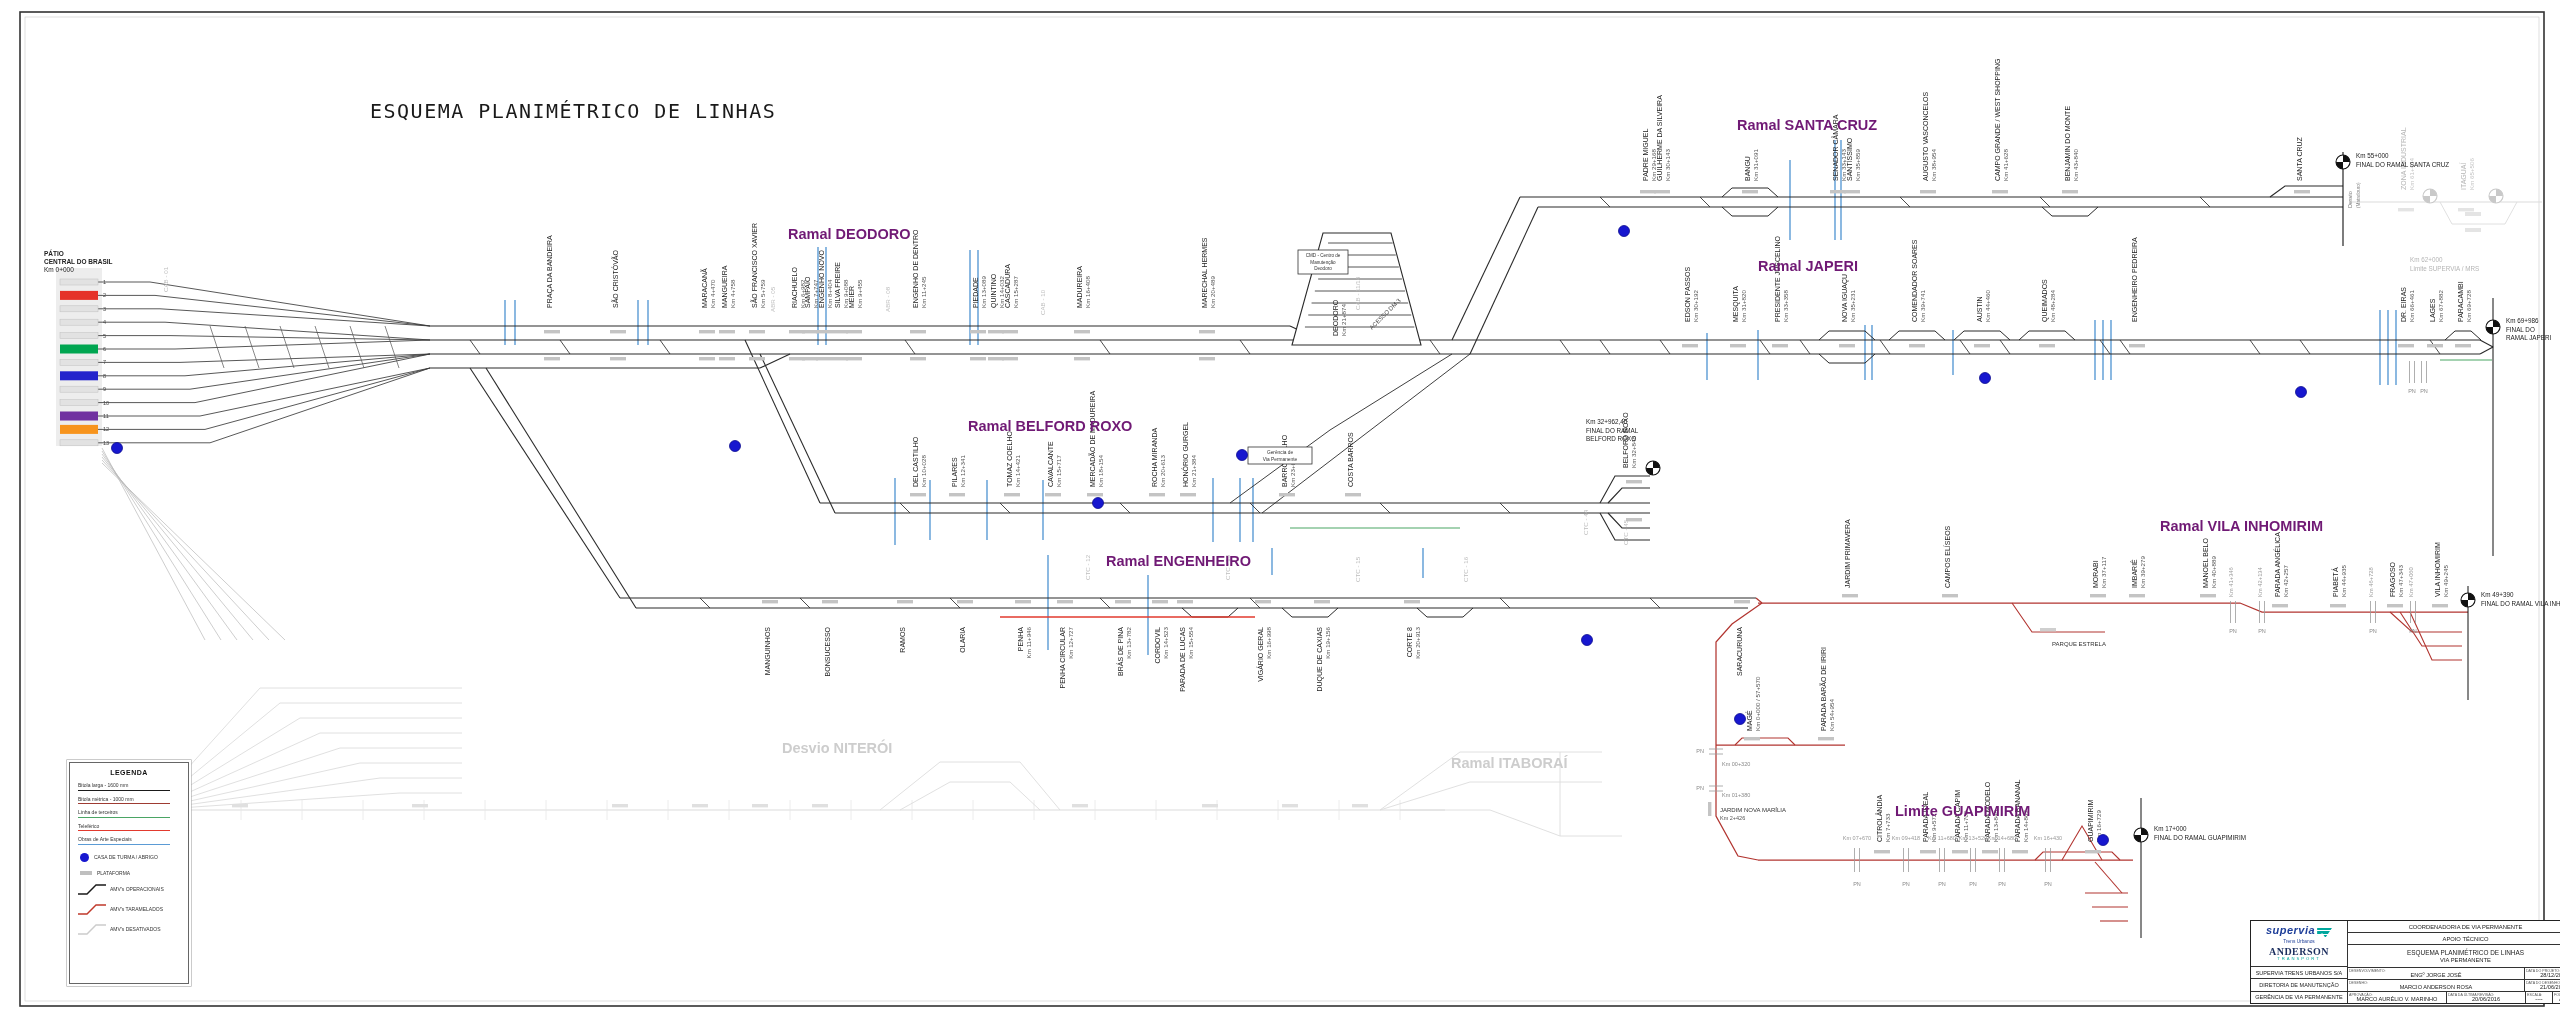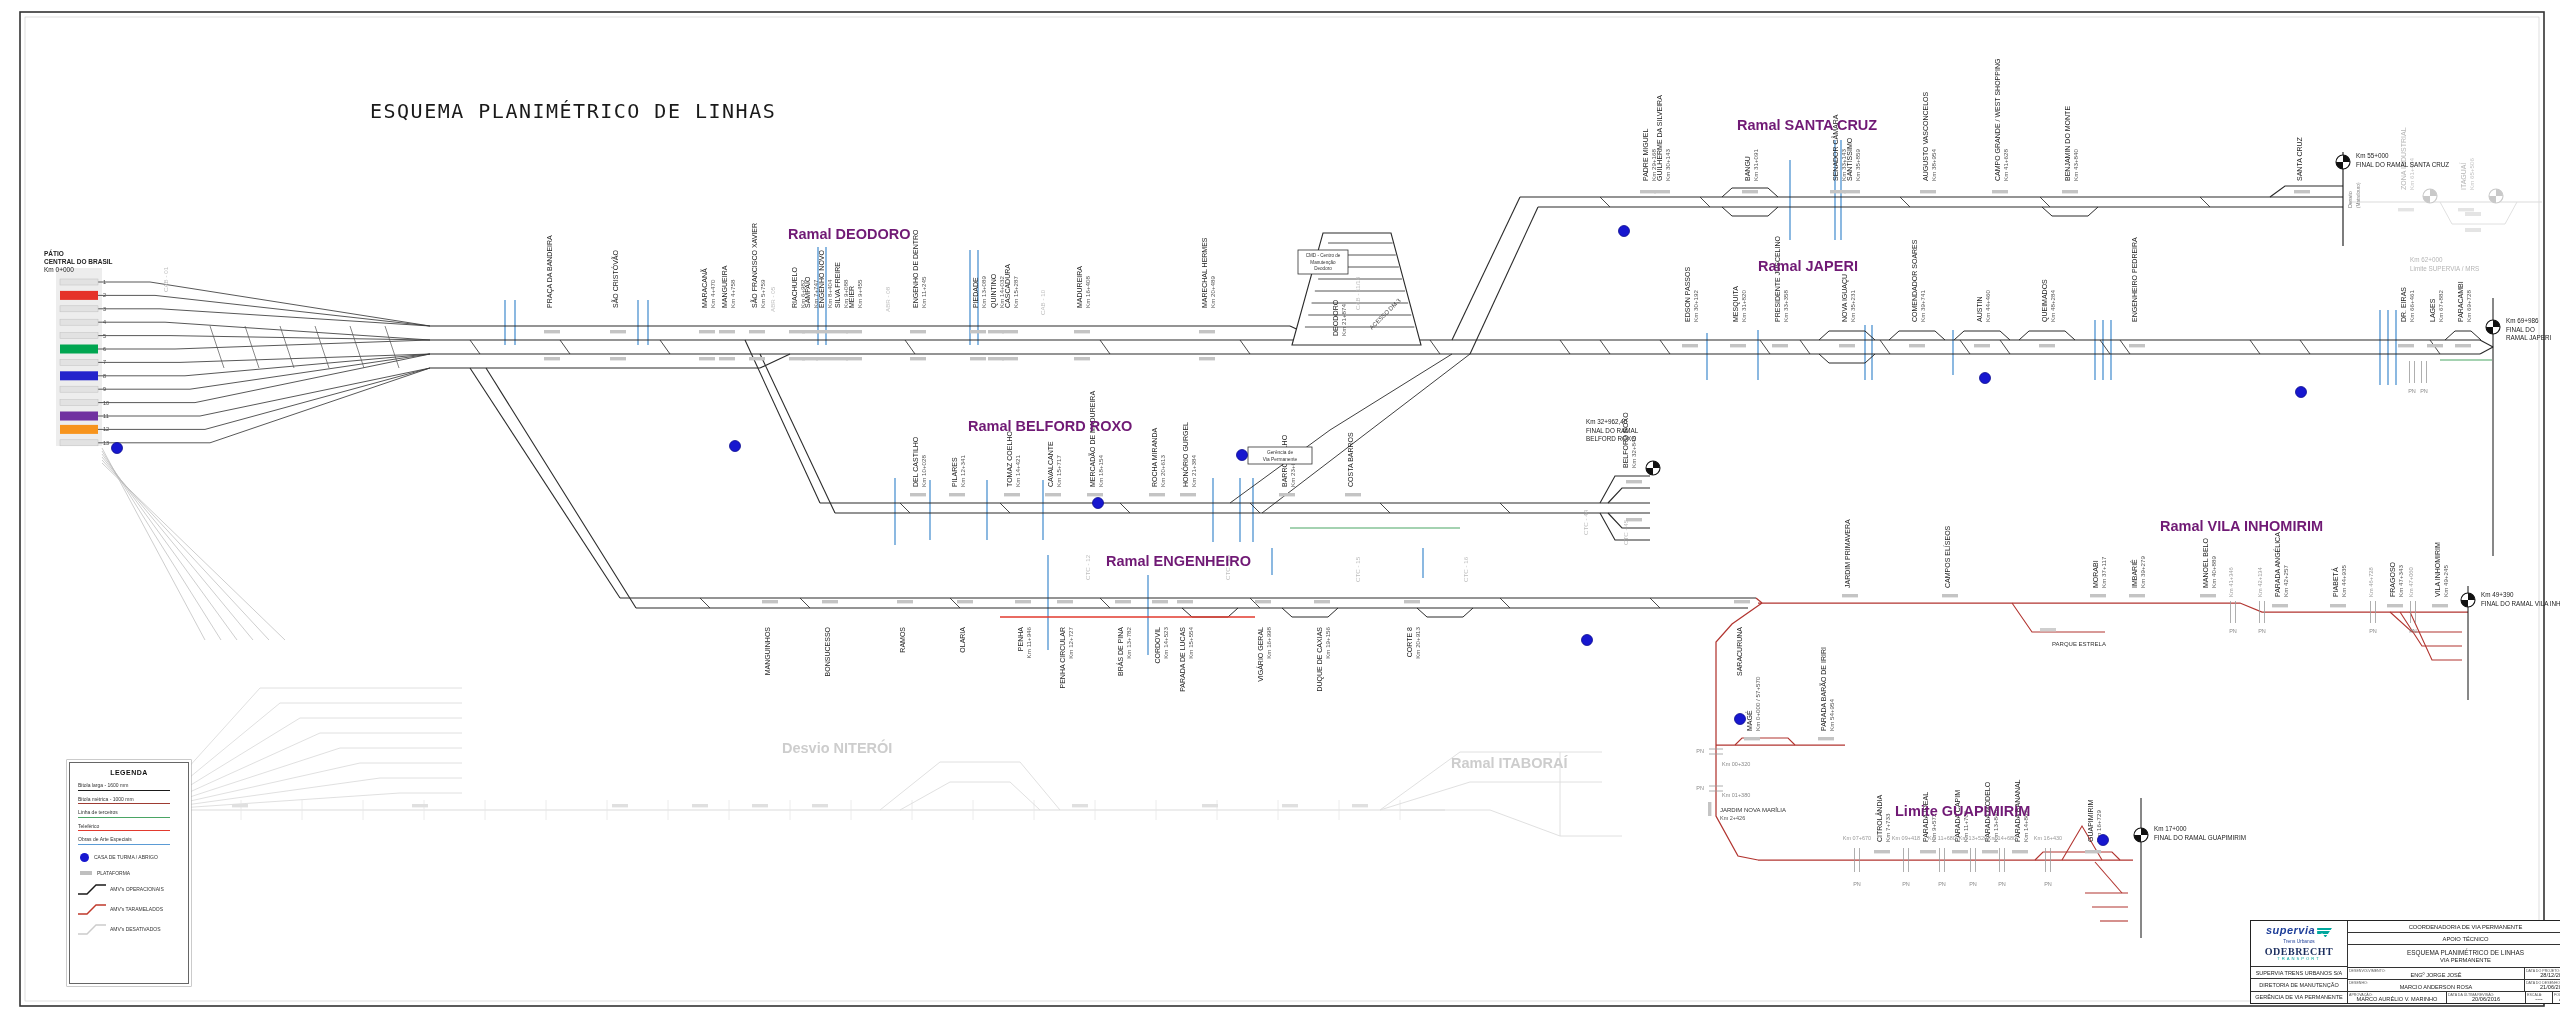--- a/index.html
+++ b/index.html
@@ -925,21 +925,21 @@
           <span class="lg-amvlab">AMV's DESATIVADOS</span>
         </div>
       </div>
   </div>
 
   <div class="tblock">
     <div class="tb-left">
       <div class="tb-logo">
         <div><span class="sv-name">supervia</span><span class="sv-flag"></span></div>
         <div class="sv-sub">Trens Urbanos</div>
-        <div class="ob-name">ODEBRECHT</div>
+        <div class="ob-name">ANDERSON</div>
         <div class="ob-sub">TRANSPORT</div>
       </div>
       <div class="tb-row">SUPERVIA TRENS URBANOS S/A</div>
       <div class="tb-row">DIRETORIA DE MANUTENÇÃO</div>
       <div class="tb-row">GERÊNCIA DE VIA PERMANENTE</div>
     </div>
     <div class="tb-right">
       <div class="tb-hrow">COORDENADORIA DE VIA PERMANENTE</div>
       <div class="tb-hrow">APOIO TÉCNICO</div>
       <div class="tb-trow">

